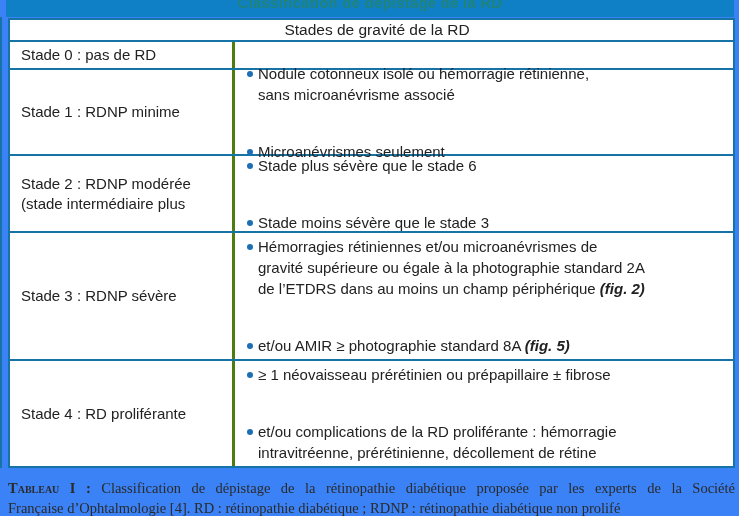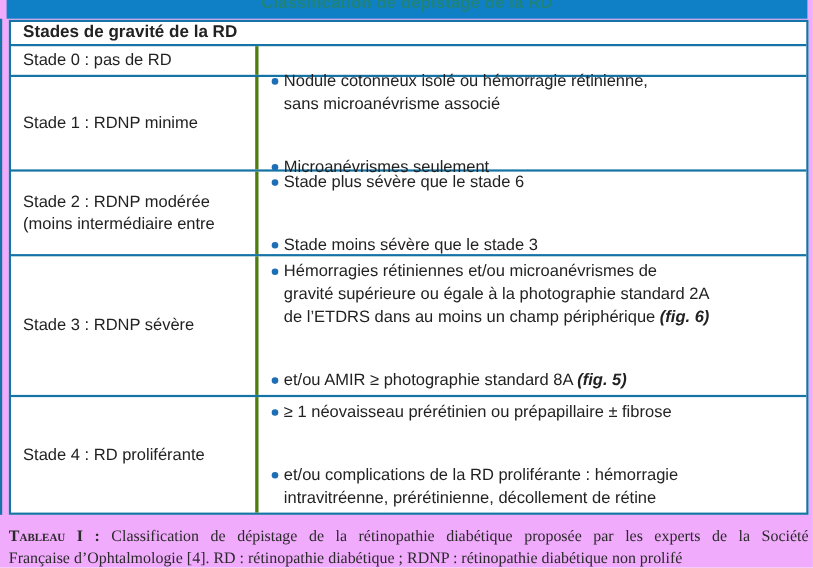--- a/index.html
+++ b/index.html
@@ -1,18 +1,18 @@
 <!DOCTYPE html>
 <html><head>
 <meta charset="utf-8">
 <style>
   html,body { margin:0; padding:0; }
   .page {
     position:relative; width:739px; height:516px;
-    background:#f0abfc; overflow:hidden;
+    background:#3b82f6; overflow:hidden;
     font-family:"Liberation Sans", sans-serif;
     color:#222;
   }
   .title-bar {
     position:absolute; left:6px; top:0; width:728px; height:17px;
     background:#1080c6; overflow:hidden;
     display:flex; justify-content:center;
   }
   .title-text {
     font-weight:bold; font-size:15px; line-height:20px;
@@ -27,21 +27,21 @@
     box-sizing:border-box; border:2px solid #1573a5; background:#fff;
     display:flex; flex-direction:column;
   }
   .row {
     box-sizing:border-box; border-bottom:2px solid #1573a5;
     display:flex; flex-direction:row;
   }
   .row:last-child { border-bottom:none; flex:1; }
   .header-row {
     height:34px; align-items:center; padding-left:11px;
-    font-weight:bold; font-size:15.5px;
+    font-weight:normal; font-size:15.5px;justify-content:center;
   }
   .r-stage0 { height:42px; }
   .r-stage1 { height:86px; }
   .r-stage2 { height:77px; }
   .r-stage3 { height:128px; }
   .cell-left {
     width:225px; box-sizing:border-box; border-right:3px solid #4d7c0f;
     display:flex; flex-direction:column; justify-content:center;
     padding:2px 6px 2px 11px; font-size:15px; line-height:20px;
   }
@@ -106,21 +106,21 @@
           <span class="itext">
             <div>Microanévrismes seulement</div>
           </span>
         </div>
       </div>
     </div>
 
     <div class="row r-stage2">
       <div class="cell-left">
         <div>Stade 2 : RDNP modérée</div>
-        <div>(moins intermédiaire entre</div>
+        <div>(stade intermédiaire plus</div>
       </div>
       <div class="cell-right">
         <div class="item">
           <span class="dot"></span>
           <span class="itext">
             <div>Stade plus sévère que le stade 6</div>
           </span>
         </div>
         <div class="item">
           <span class="dot"></span>
@@ -134,21 +134,21 @@
     <div class="row r-stage3">
       <div class="cell-left">
         <div>Stade 3 : RDNP sévère</div>
       </div>
       <div class="cell-right">
         <div class="item">
           <span class="dot"></span>
           <span class="itext">
             <div>Hémorragies rétiniennes et/ou microanévrismes de</div>
             <div>gravité supérieure ou égale à la photographie standard 2A</div>
-            <div><span>de l’ETDRS dans au moins un champ périphérique </span><span class="fig">(fig. 6)</span></div>
+            <div><span>de l’ETDRS dans au moins un champ périphérique </span><span class="fig">(fig. 2)</span></div>
           </span>
         </div>
         <div class="item">
           <span class="dot"></span>
           <span class="itext">
             <div><span>et/ou AMIR ≥ photographie standard 8A </span><span class="fig">(fig. 5)</span></div>
           </span>
         </div>
       </div>
     </div>

